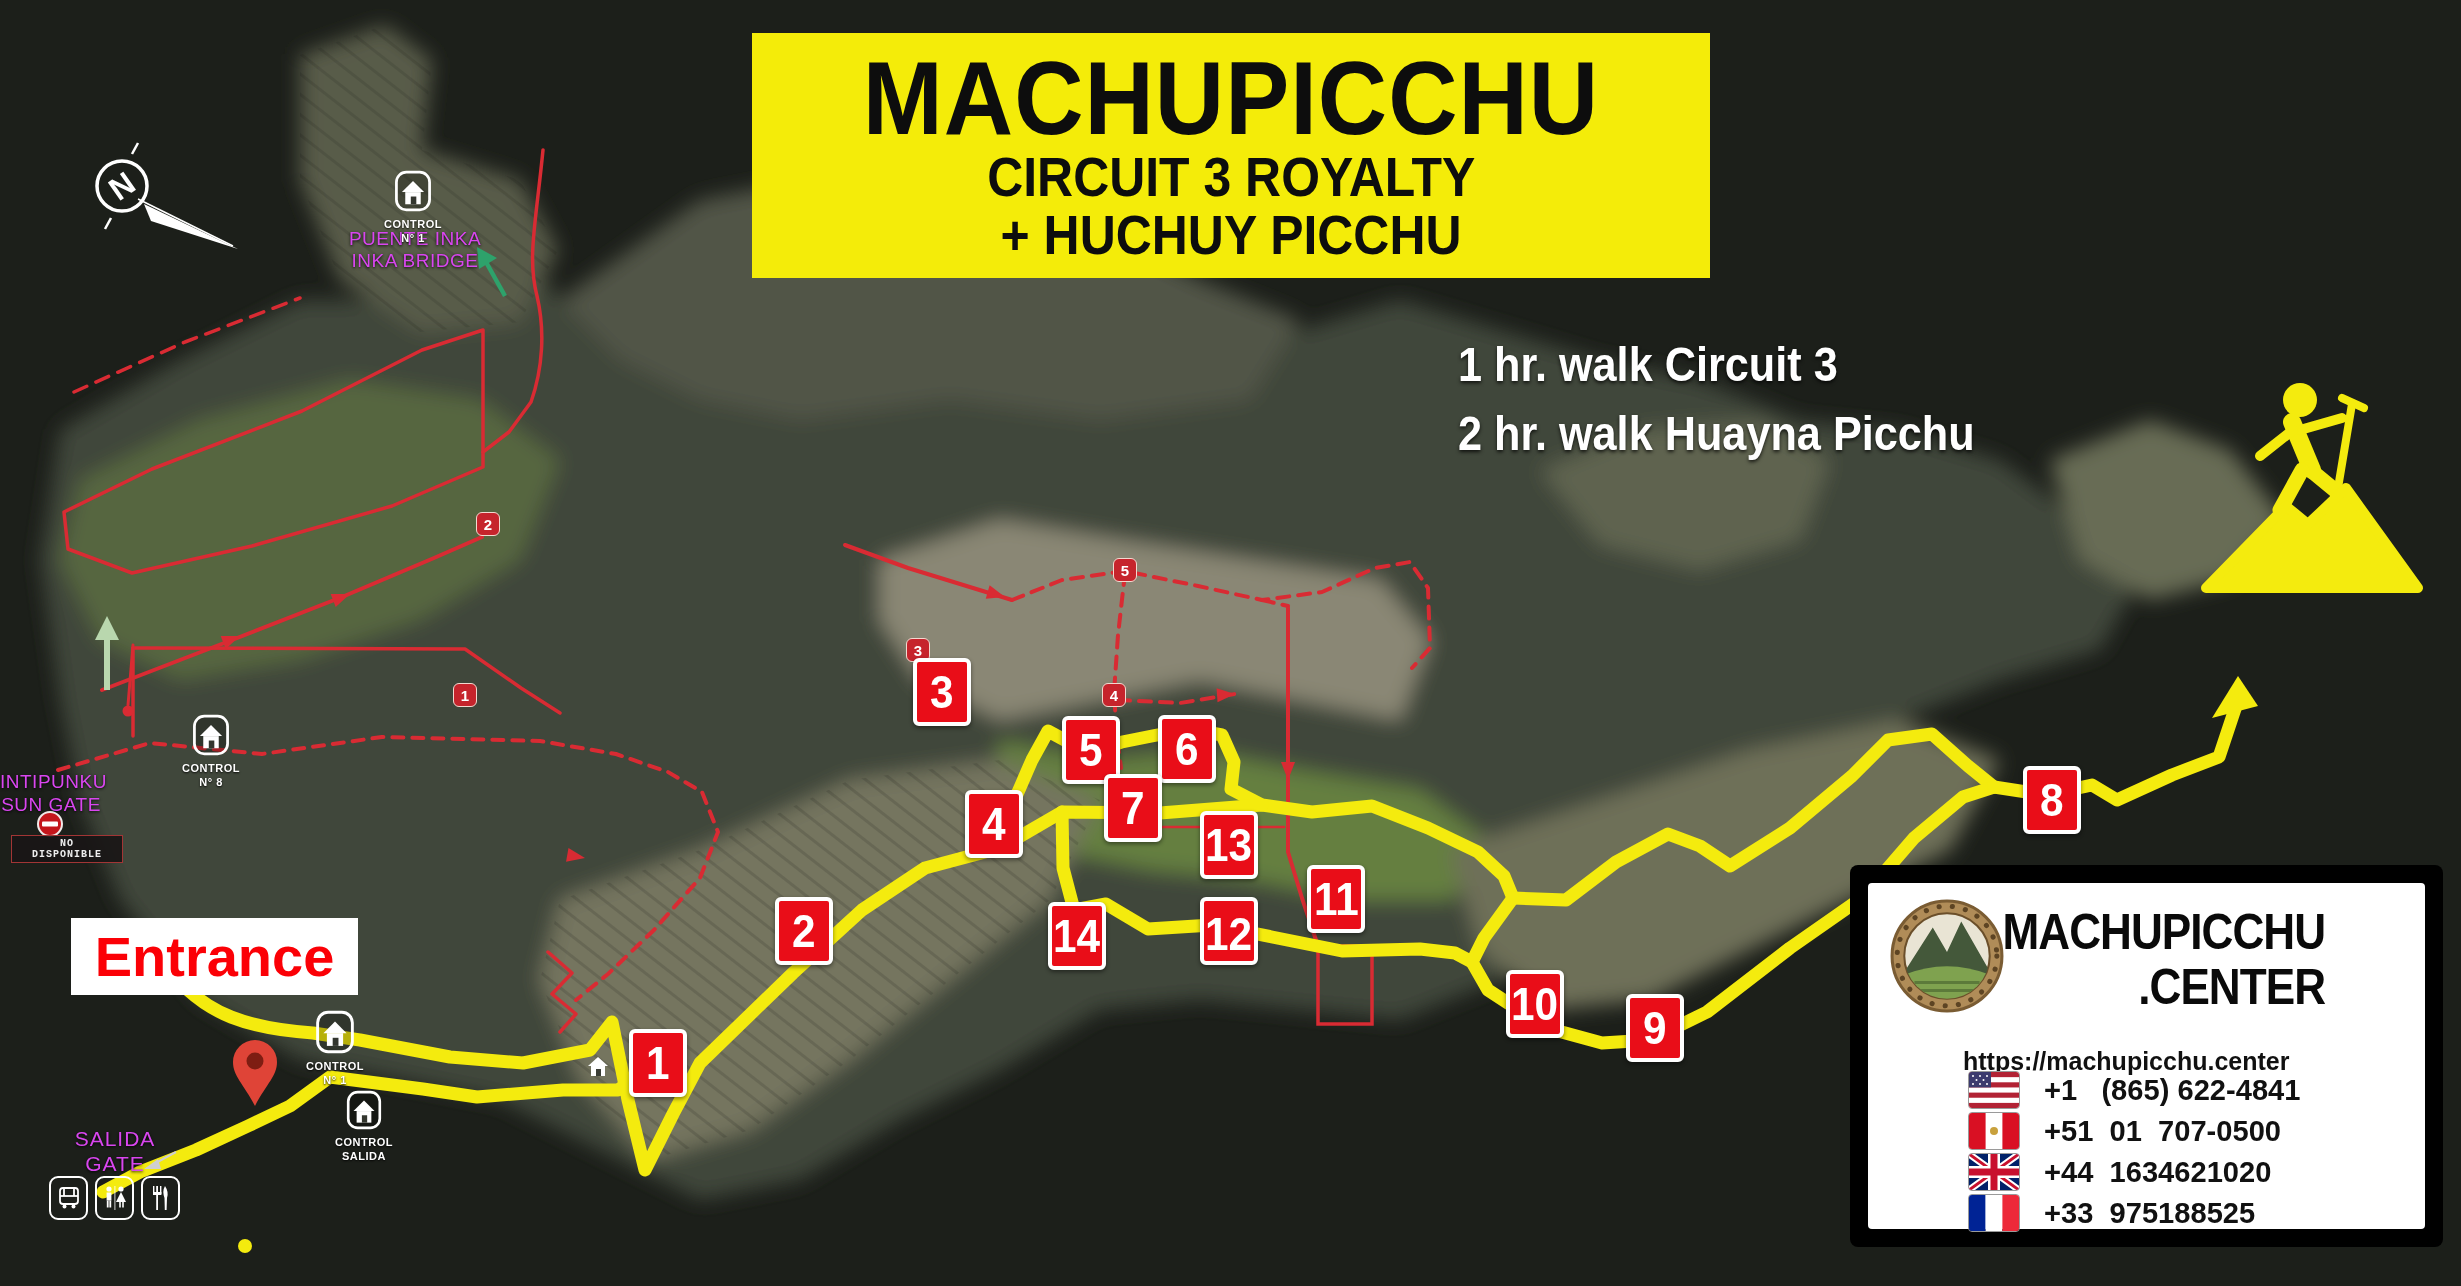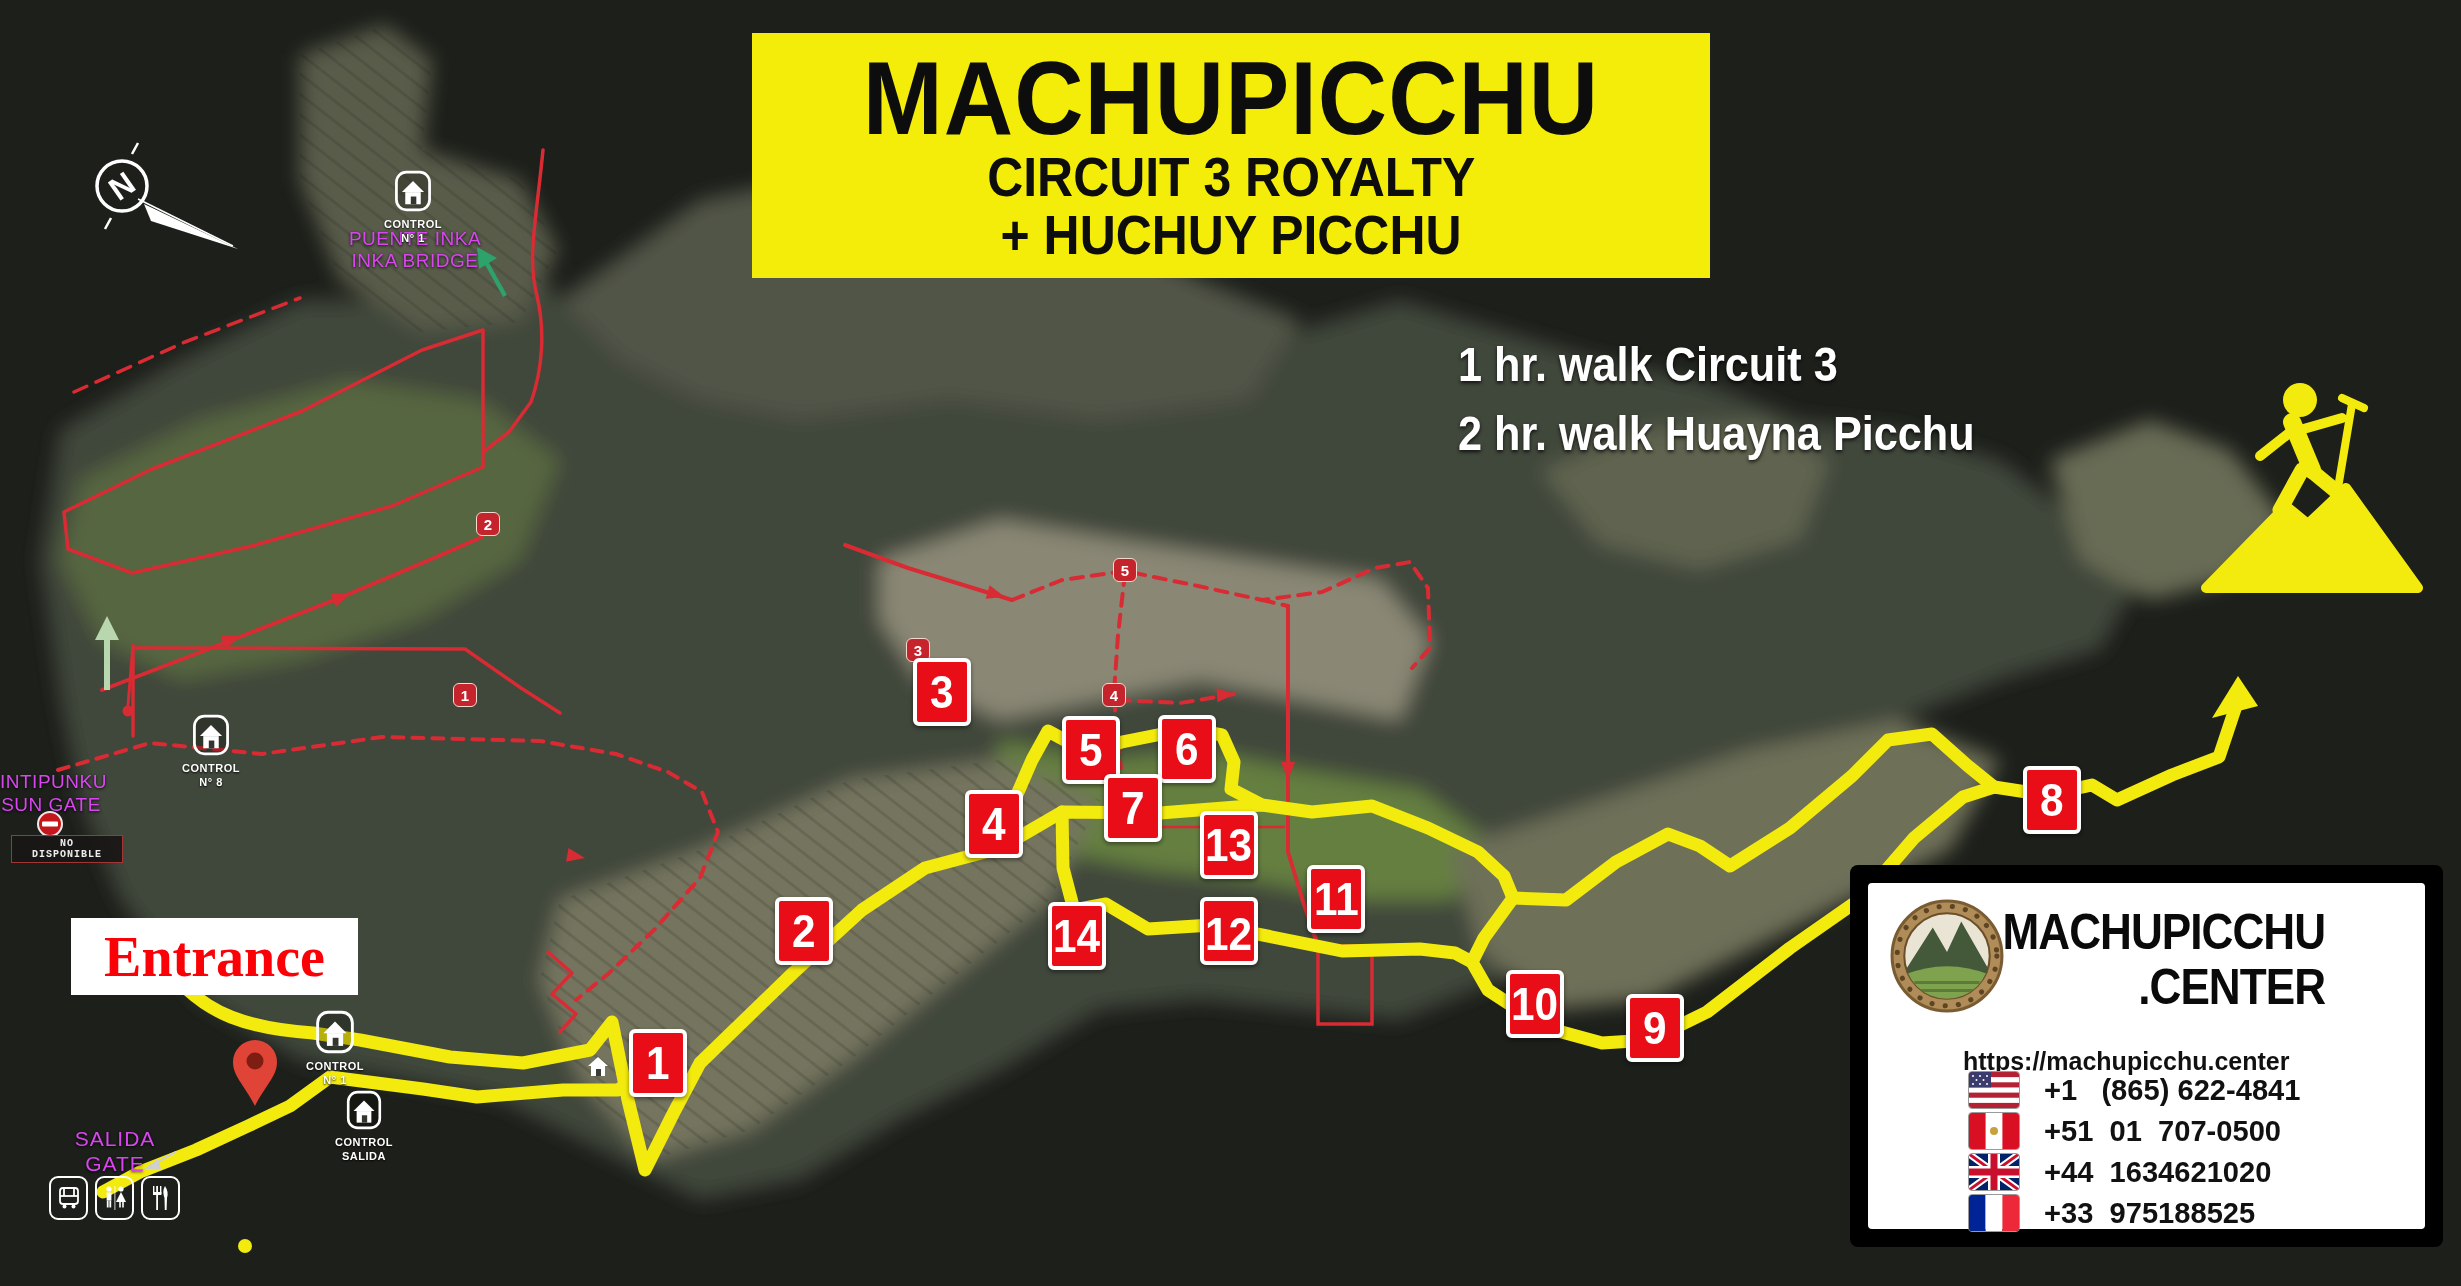--- a/index.html
+++ b/index.html
@@ -22,21 +22,21 @@
             text-shadow:0 2px 4px rgba(0,0,0,.75);transform:scale(.94,1.04);transform-origin:left top;}
 
   
   #huchuy-label{left:2120px;top:600px;width:300px;text-align:center;color:#fff;font-weight:bold;
                 font-size:42px;text-shadow:0 2px 4px rgba(0,0,0,.8);}
   #hiker{left:2196px;top:378px;}
 
   
   #entrance{left:71px;top:918px;width:287px;height:77px;background:#fff;display:flex;
             align-items:center;justify-content:center;}
-  #entrance span{color:var(--entrance-red);font-size:56px;font-weight:bold;font-family:Liberation Serif, serif;}
+  #entrance span{color:var(--entrance-red);font-size:56px;font-weight:bold;}
 
   
   .map-label{color:#d946ef;text-align:center;text-shadow:0 1px 3px rgba(0,0,0,.9);}
   #salida-block{left:40px;top:1126px;width:150px;}
   #salida-block .t{font-size:21px;line-height:25px;letter-spacing:1px;}
   #salida-icons{left:49px;top:1176px;display:flex;gap:7px;}
   .sicon{width:35px;height:40px;border:2.5px solid #fff;border-radius:9px;
          display:flex;align-items:center;justify-content:center;}
   #intipunku-block{left:0px;top:770px;width:102px;}
   #intipunku-block .t{font-size:19px;line-height:23px;letter-spacing:.5px;}

